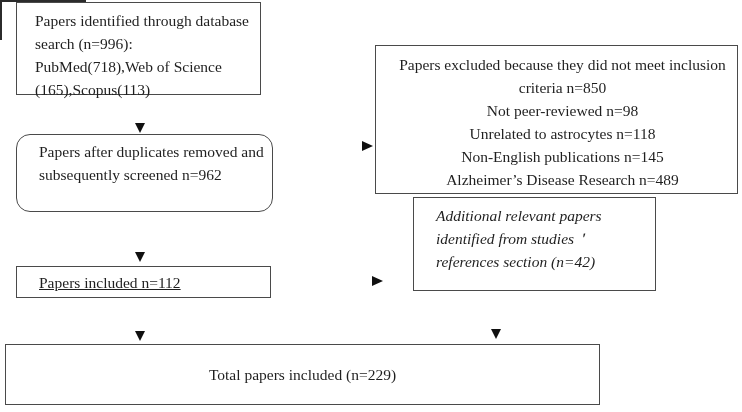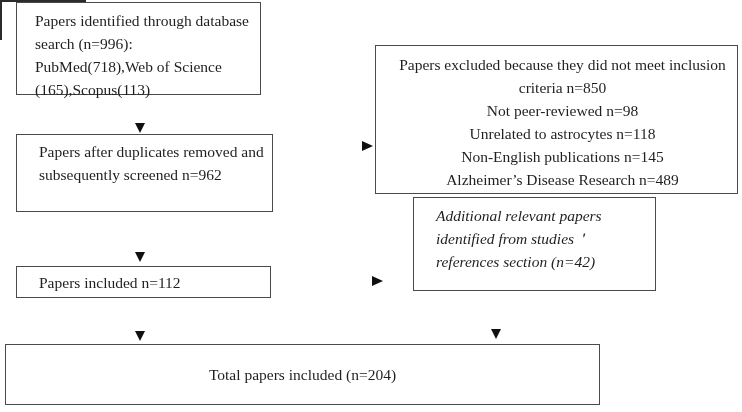--- a/index.html
+++ b/index.html
@@ -32,25 +32,25 @@
     color: #1f1f1f;
     white-space: pre-line;
   }
   .txt-left   { text-align: left; }
   .txt-center { text-align: center; }
 
   
   #box-identified   { left: 16px;  top: 2px;   width: 245px; height: 93px; }
   #box-identified .txt   { top: 6px;  padding-left: 18px; padding-right: 6px; }
 
-  #box-deduplicated { left: 16px;  top: 134px; width: 257px; height: 78px; }
+  #box-deduplicated { left: 16px;  top: 134px; width: 257px; height: 78px; border-radius: 14px; }
   #box-deduplicated .txt { top: 5px;  padding-left: 22px; padding-right: 6px; }
 
   #box-included     { left: 16px;  top: 266px; width: 255px; height: 32px; }
-  #box-included .txt     { top: 4px;  padding-left: 22px; padding-right: 6px; }
+  #box-included .txt     { top: 4px;  padding-left: 22px; padding-right: 6px; text-decoration: underline; }
 
   #box-excluded     { left: 375px; top: 45px;  width: 363px; height: 149px; }
   #box-excluded .txt     { top: 7px;  padding-left: 18px; padding-right: 6px; text-align: center; }
 
   #box-additional   { left: 413px; top: 197px; width: 243px; height: 94px; font-style: italic; }
   #box-additional .txt   { top: 6px;  padding-left: 22px; padding-right: 6px; }
 
   #box-total        { left: 5px;   top: 344px; width: 595px; height: 61px; }
   #box-total .txt        { top: 18px; padding-left: 10px; padding-right: 10px; }
 
@@ -130,21 +130,21 @@
 
   <div class="box" id="box-included">
     <div class="txt txt-left">Papers included n=112</div>
   </div>
 
   <div class="box" id="box-additional">
     <div class="txt txt-left">Additional relevant papers identified from studies＇ references section (n=42)</div>
   </div>
 
   <div class="box" id="box-total">
-    <div class="txt txt-center">Total papers included (n=204)</div>
+    <div class="txt txt-center">Total papers included (n=229)</div>
   </div>
 
   <div class="conn" id="conn-v1">
     <div class="vline"></div>
     <div class="arrow-down"></div>
   </div>
 
   <div class="conn" id="conn-v2">
     <div class="vline"></div>
     <div class="arrow-down"></div>

